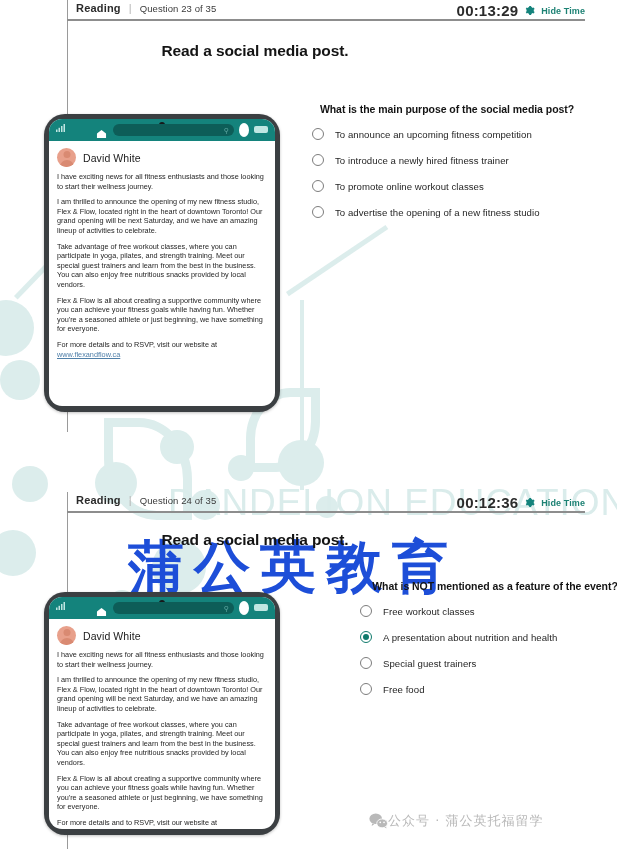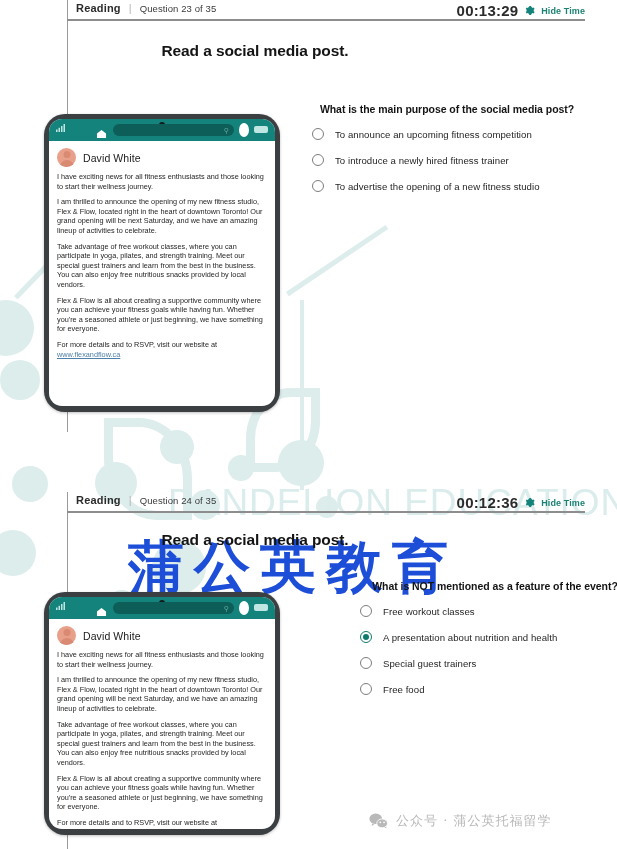--- a/index.html
+++ b/index.html
@@ -114,21 +114,21 @@
   .radio{width:12px;height:12px;border-radius:50%;border:1.2px solid #7d7d7d;
     background:#fff;flex:none;position:relative;box-sizing:border-box;}
   .radio.sel{border-color:#0f7a6c;}
   .radio.sel:after{content:"";position:absolute;left:50%;top:50%;transform:translate(-50%,-50%);
     width:6px;height:6px;border-radius:50%;background:#0f7a6c;}
   .opt-label{font-size:9.6px;color:#262626;letter-spacing:.05px;}
 
   
   .brand{
     position:absolute;left:369px;top:812px;z-index:3;
-    display:flex;align-items:center;gap:8px;
+    display:flex;align-items:center;gap:0;
     color:#b9b9b9;font-size:13px;letter-spacing:1px;
     font-family:"DejaVu Sans", sans-serif;
   }
   .wechat-ico{display:block;}
 </style>
 </head>
 <body>
 
 <div class="wm-layer">
   <div class="wm-dot" style="left:-22px;top:300px;width:56px;height:56px;"></div>
@@ -224,20 +224,24 @@
     <div class="opt">
       <span class="radio"></span>
       <span class="opt-label">To announce an upcoming fitness competition</span>
     </div>
     <div class="opt">
       <span class="radio"></span>
       <span class="opt-label">To introduce a newly hired fitness trainer</span>
     </div>
     <div class="opt">
       <span class="radio"></span>
+      <span class="opt-label">To promote online workout classes</span>
+    </div>
+    <div class="opt">
+      <span class="radio"></span>
       <span class="opt-label">To advertise the opening of a new fitness studio</span>
     </div>
   </div>
 </div>
 
 <div class="panel" id="panel-2">
   <div class="panel-frame"></div>
 
   <div class="hdr">
     <div class="hdr-left">

